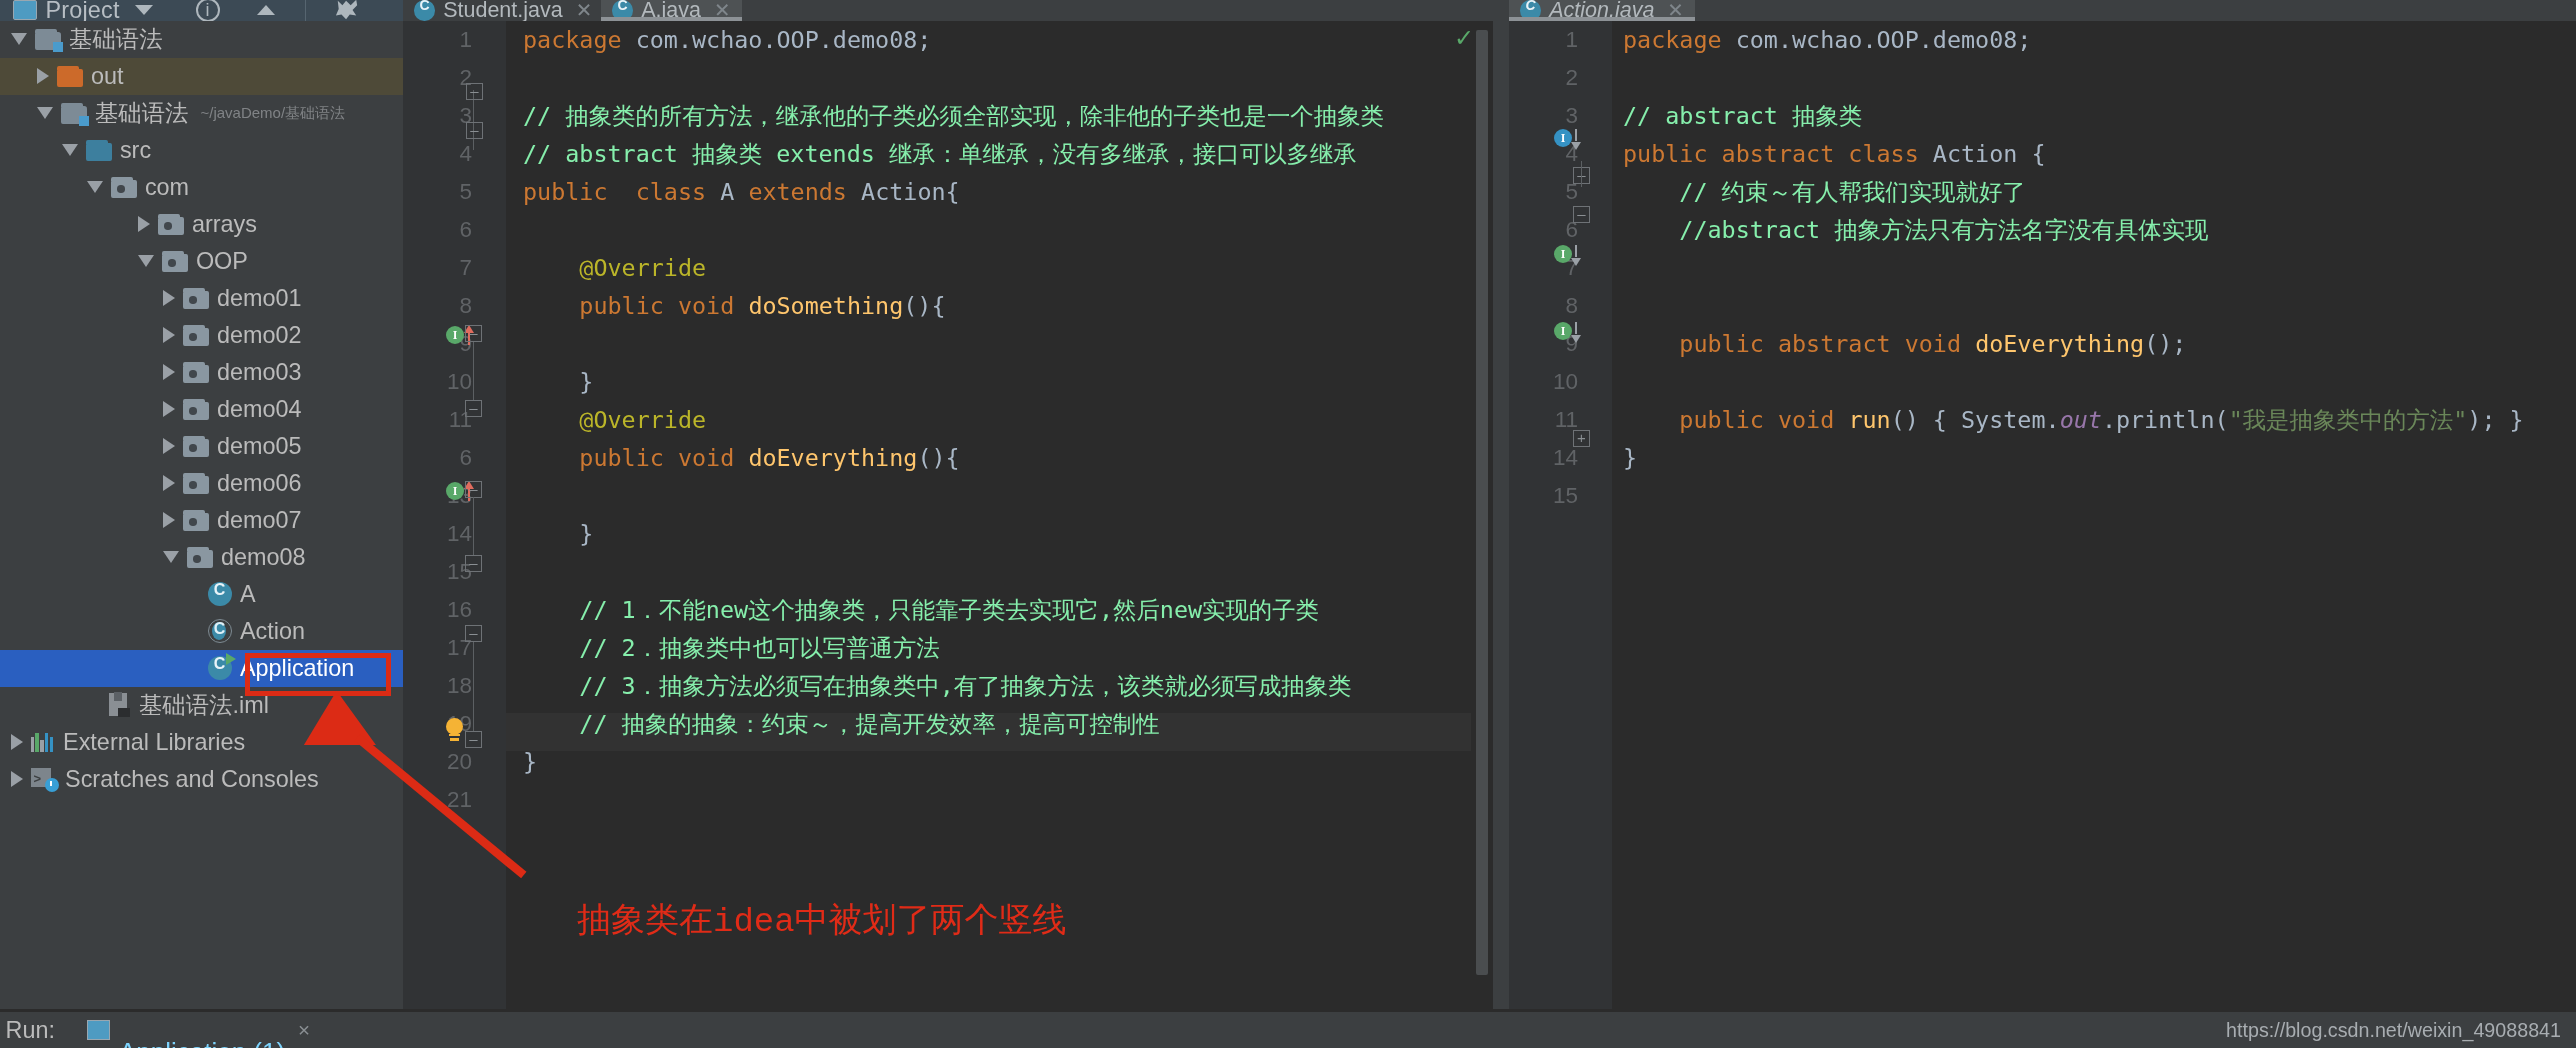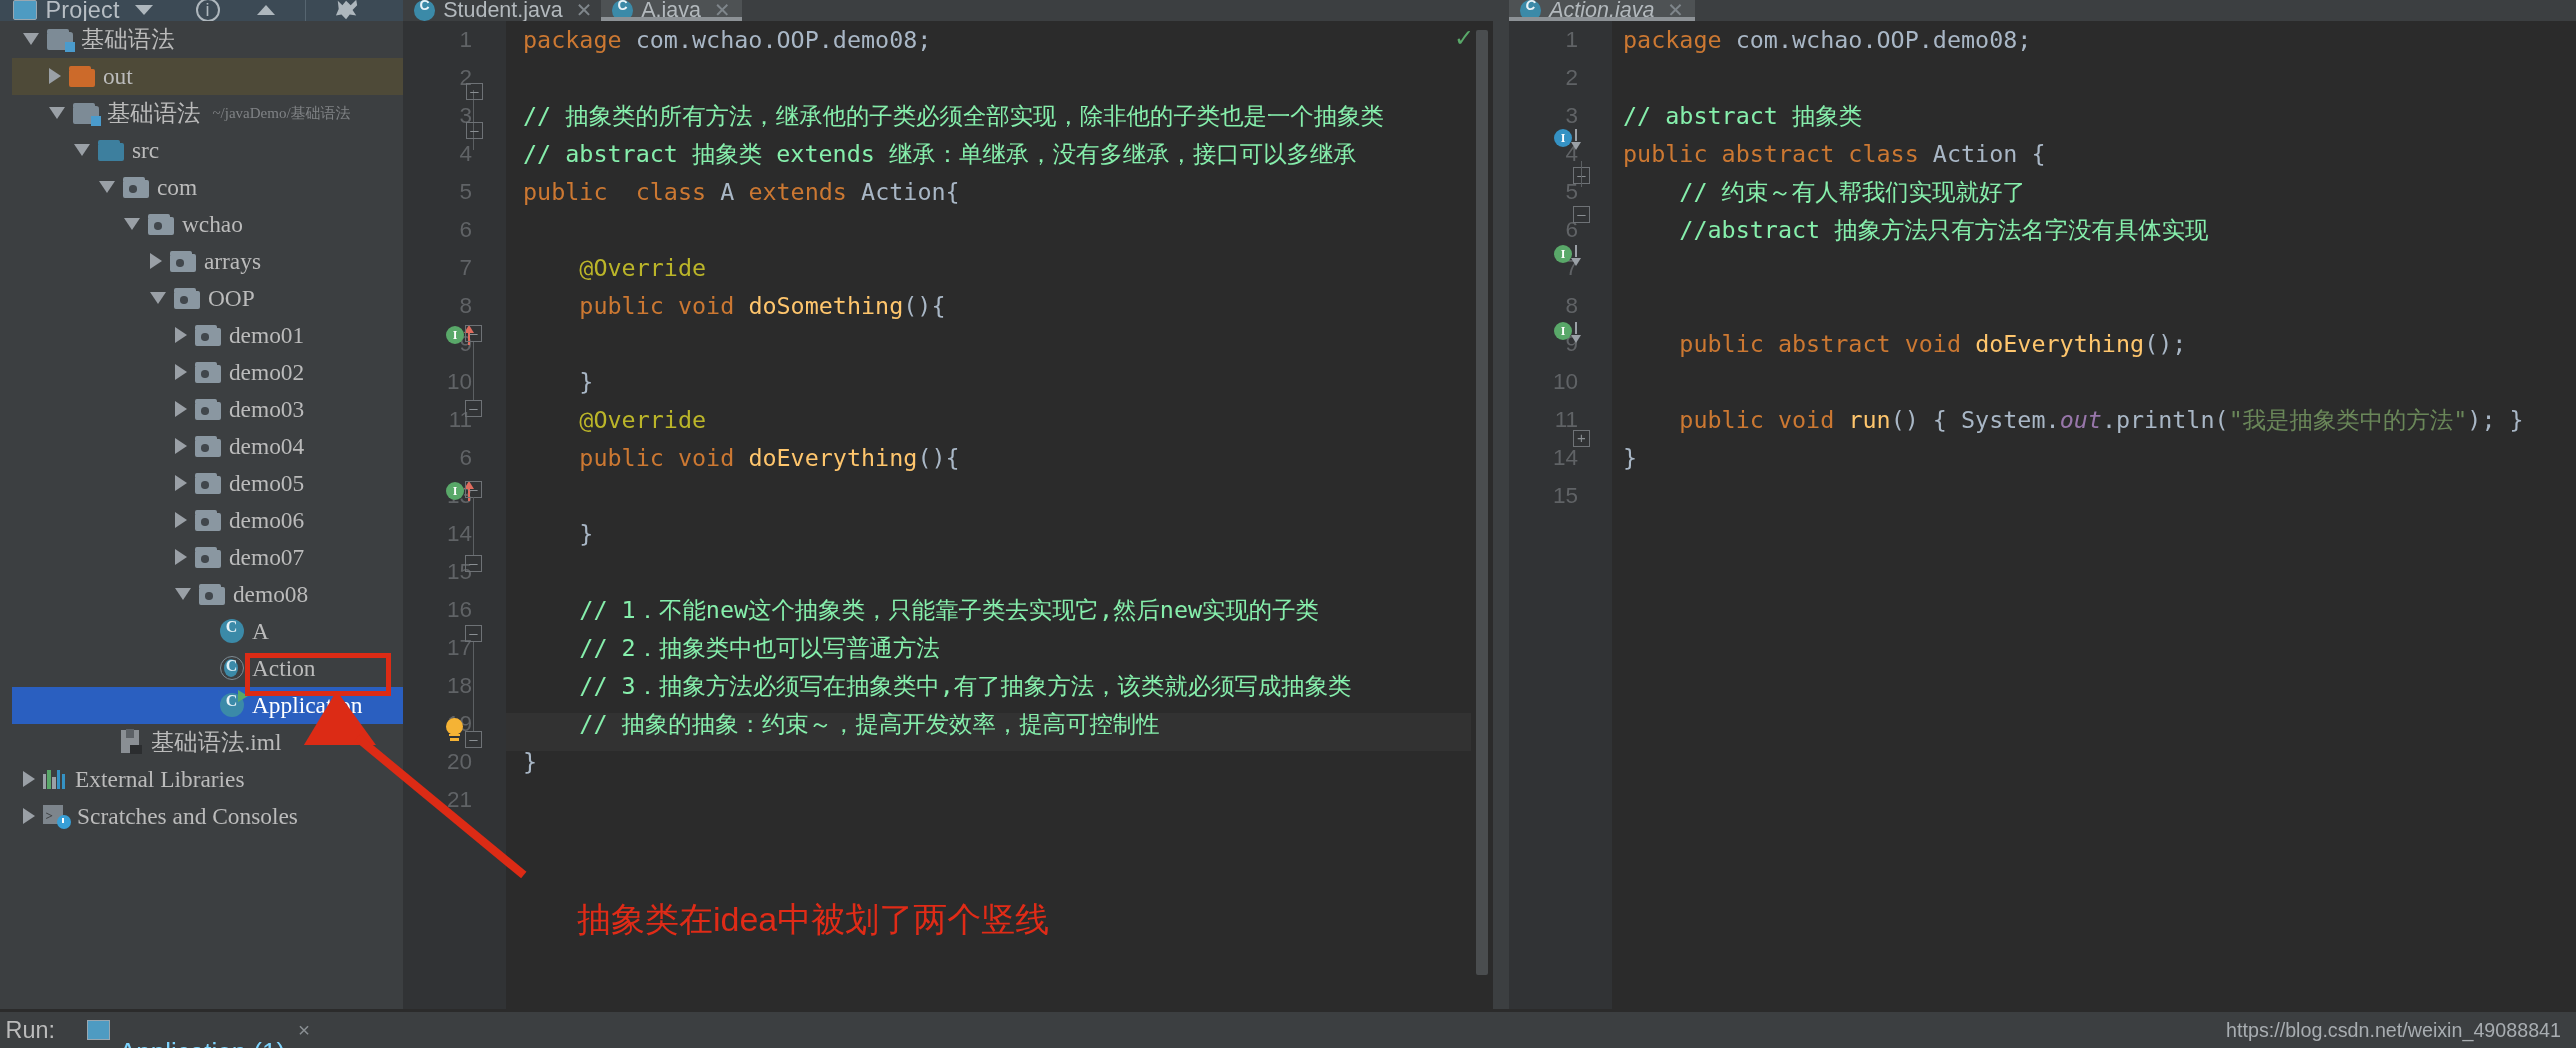--- a/index.html
+++ b/index.html
@@ -32,22 +32,22 @@
   }
   .tb-up {
     width: 0; height: 0; border-left: 9.4px solid transparent; border-right: 9.4px solid transparent;
     border-bottom: 10.3px solid #aeb7bd; margin-left: 37px; flex: none;
   }
   .tb-sep { width: 0.9px; height: 20.6px; background: #566570; margin-left: 30px; flex: none; }
   .tb-gear { margin-left: 28px; flex: none; }
 
   
   .sidebar {
-    position: absolute; left: 12px; top: 20.6px; width: 403px; height: 992px;
-    background: #3c3f41; overflow: hidden; font-family: Liberation Serif, serif;
+    position: absolute; left: 0; top: 20.6px; width: 403px; height: 992px;
+    background: #3c3f41; overflow: hidden;
   }
   .tree-row {
     position: relative; height: 37px; display: flex; align-items: center;
     white-space: nowrap; color: #bbbbbb; font-size: 23.4px;
   }
   .tree-row.hl-out { background: #4e4a38; }
   .tree-row.hl-sel { background: #2a5fc0; color: #ffffff; }
   .arrow-r {
     width: 0; height: 0; border-top: 8.4px solid transparent; border-bottom: 8.4px solid transparent;
     border-left: 12px solid #9aa0a6; flex: none;
@@ -167,21 +167,21 @@
   .scroll-track { position: absolute; right: 0; top: 20.6px; bottom: 0; width: 22.5px; background: #2b2b2b; }
   .scroll-thumb { position: absolute; right: 4.7px; top: 9.4px; width: 12px; height: 945px; background: #4a4d4f; border-radius: 1.9px; }
 
   
   .anno-box {
     position: absolute; border: 5.6px solid #dc2b15; background: transparent;
     pointer-events: none;
   }
   .anno-text {
     position: absolute; color: #e02b17; font-size: 34px; white-space: nowrap;
-    font-family: Liberation Sans, sans-serif;
+    font-family: Liberation Mono, monospace;
   }
   .anno-arrow { position: absolute; pointer-events: none; }
 
   
   .bottombar {
     position: absolute; left: 0; bottom: 0; width: 100%; height: 36px;
     background: #3c3f41; display: flex; align-items: center;
   }
   .bb-run { color: #bbbbbb; font-size: 23.4px; margin-left: 5.6px; }
   .bb-app-ic { width: 22.5px; height: 20.6px; border: 1.9px solid #9aa7b0; background: #4e9bc2; margin: 0 9.4px 0 32px; flex: none; }
@@ -252,30 +252,20 @@
         </div>
         <div class="tree-row">
           <span style="display:inline-block;width:87px;flex:none"></span>
           <span class="arrow-d"></span>
           <span class="ic ic-pkg">
             <span class="tab"></span>
             <span class="bk"></span>
             <span class="dot"></span>
           </span>
           <span class="tree-label">com</span>
-        </div>
-        <div class="tree-row">
-          <span style="display:inline-block;width:112px;flex:none"></span>
-          <span class="arrow-d"></span>
-          <span class="ic ic-pkg">
-            <span class="tab"></span>
-            <span class="bk"></span>
-            <span class="dot"></span>
-          </span>
-          <span class="tree-label">wchao</span>
         </div>
         <div class="tree-row">
           <span style="display:inline-block;width:138px;flex:none"></span>
           <span class="arrow-r"></span>
           <span class="ic ic-pkg">
             <span class="tab"></span>
             <span class="bk"></span>
             <span class="dot"></span>
           </span>
           <span class="tree-label">arrays</span>

